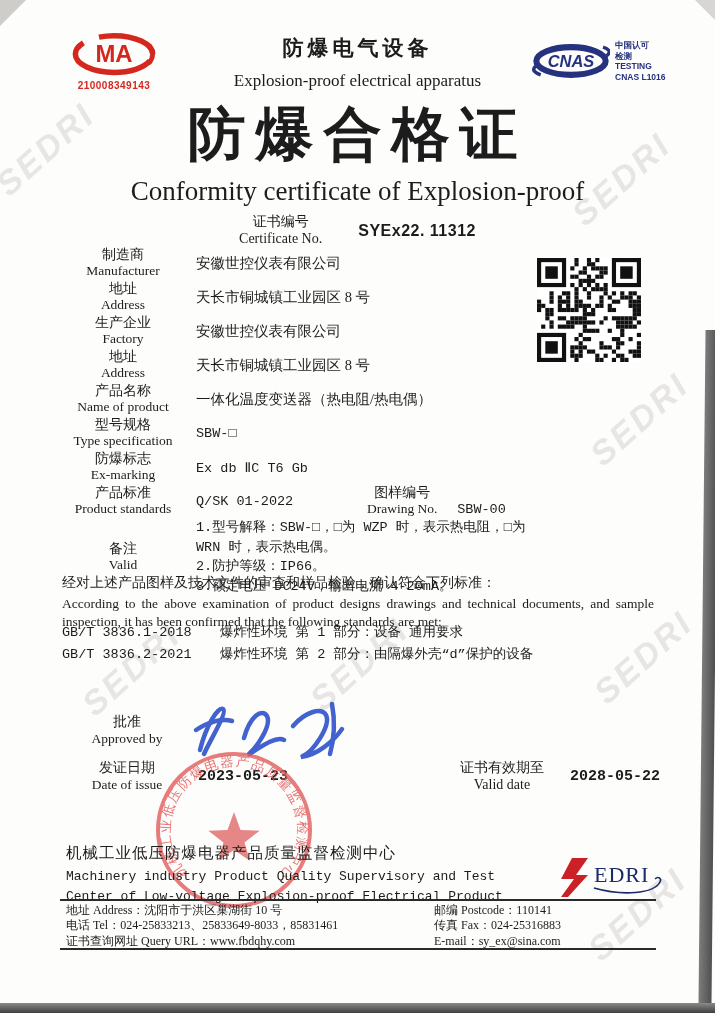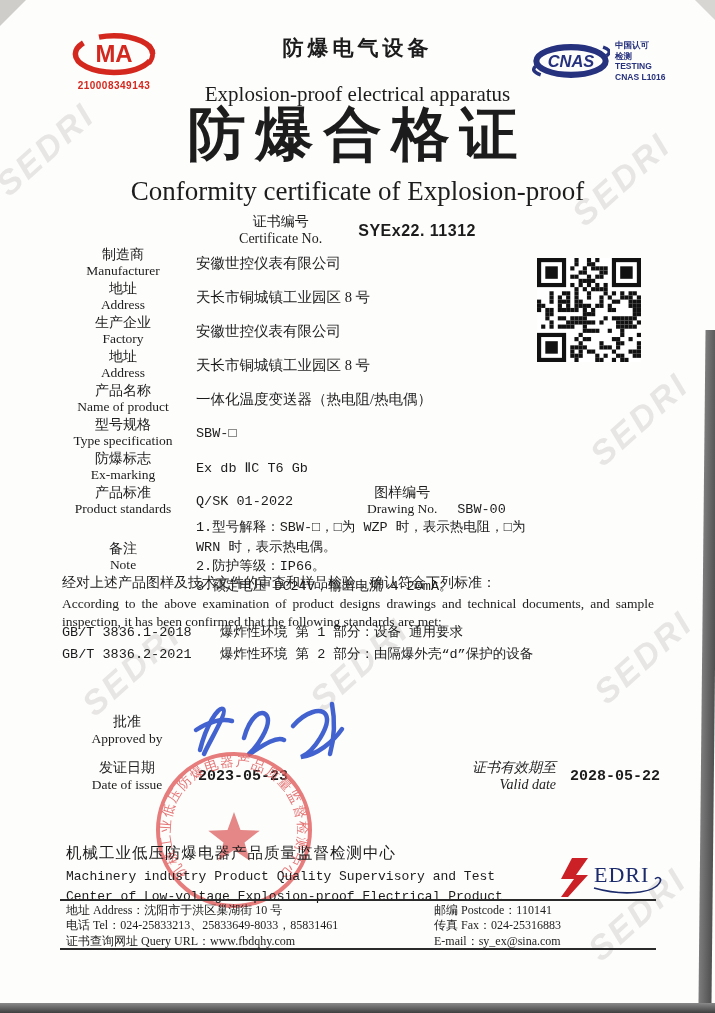--- a/index.html
+++ b/index.html
@@ -11,21 +11,21 @@
   .edge-right{position:absolute;right:0;top:330px;bottom:8px;width:13px;
         background:linear-gradient(to left,#4f4f4f,#7d7d7d);transform:skewX(-.6deg);}
   .corner-tl{position:absolute;left:0;top:0;border-left:26px solid #cfcdc9;border-bottom:26px solid transparent;}
   .corner-tr{position:absolute;right:0;top:0;border-right:20px solid #d8d6d2;border-bottom:20px solid transparent;}
   
   .wm{position:absolute;font:bold italic 34px "Liberation Sans",sans-serif;color:#e7e6e4;
       letter-spacing:3px;transform:rotate(-42deg);user-select:none;}
   
   .hdr-center{position:absolute;left:0;top:34px;width:100%;text-align:center;}
   .hdr-cn{font-size:21px;font-weight:bold;letter-spacing:4px;text-align:center;}
-  .hdr-en{font-size:21px;margin-top:20px;}
+  .hdr-en{font-size:17px;margin-top:9px;}
   .cma{position:absolute;left:64px;top:32px;width:100px;text-align:center;color:#d4281e;}
   .cma-num{font:bold 10px "Liberation Sans",sans-serif;color:#d4281e;letter-spacing:.5px;margin-top:-2px;}
   .cnas{position:absolute;left:532px;top:40px;display:flex;align-items:center;gap:5px;}
   .cnas-txt{font:bold 8.5px "Liberation Sans",sans-serif;color:#27327e;line-height:1.25;text-align:left;}
   
   .main-title{position:absolute;left:0;top:96px;width:100%;text-align:center;
       font-size:58px;font-weight:bold;letter-spacing:10px;}
   .en-title{position:absolute;left:0;top:176px;width:100%;text-align:center;
       font-size:27px;font-weight:normal;}
   .certno{position:absolute;left:0;top:214px;width:100%;display:flex;justify-content:center;gap:36px;align-items:center;}
@@ -50,21 +50,21 @@
   .std{display:flex;}
   .std .code{width:158px;flex:none;}
   
   .approve{position:absolute;left:72px;top:714px;display:flex;}
   .approve .flbl{width:110px;}
   .sign{position:absolute;left:190px;top:694px;}
   .issue{position:absolute;left:72px;top:760px;display:flex;align-items:center;}
   .issue .flbl{width:110px;}
   .issue .val{margin-left:16px;}
   .valid{position:absolute;left:448px;top:760px;display:flex;align-items:center;}
-  .valid .flbl{width:108px;text-align:right;font-size:14px;line-height:1.18;font-style:italic;}
+  .valid .flbl{width:108px;text-align:center;font-size:14px;line-height:1.18;}
   .valid .val{margin-left:14px;}
   .dateval{font:15px "Liberation Mono",monospace;font-weight:bold;}
   .stamp{position:absolute;left:146px;top:742px;opacity:.88;}
   
   .org{position:absolute;left:66px;top:843px;width:470px;}
   .org-cn{font-size:15.5px;letter-spacing:1px;}
   .org-en{font:13px "Liberation Mono",monospace;line-height:1.55;margin-top:3px;}
   .sedri{position:absolute;left:556px;top:856px;}
   .rule{position:absolute;left:60px;width:596px;border-top:2px solid #2a2a2a;}
   .contacts{position:absolute;left:66px;top:903px;width:586px;font-size:12px;line-height:1.28;}
@@ -396,21 +396,21 @@
         <div class="flbl">
             <div>图样编号</div>
             <div class="en">Drawing No.</div>
           </div>
         <div class="fval mono">SBW-00</div>
       </div>
     </div>
     <div class="frow">
       <div class="flbl">
           <div>备注</div>
-          <div class="en">Note</div>
+          <div class="en">Valid</div>
         </div>
       <div class="fval mono notes" style="width:470px">
         <div>1.型号解释：SBW-□，□为 WZP 时，表示热电阻，□为 WRN 时，表示热电偶。</div>
         <div>2.防护等级：IP66。</div>
         <div>3.额定电压 DC24V，输出电流 4-20mA。</div>
       </div>
     </div>
   </div>
 
   <div class="confirm">

